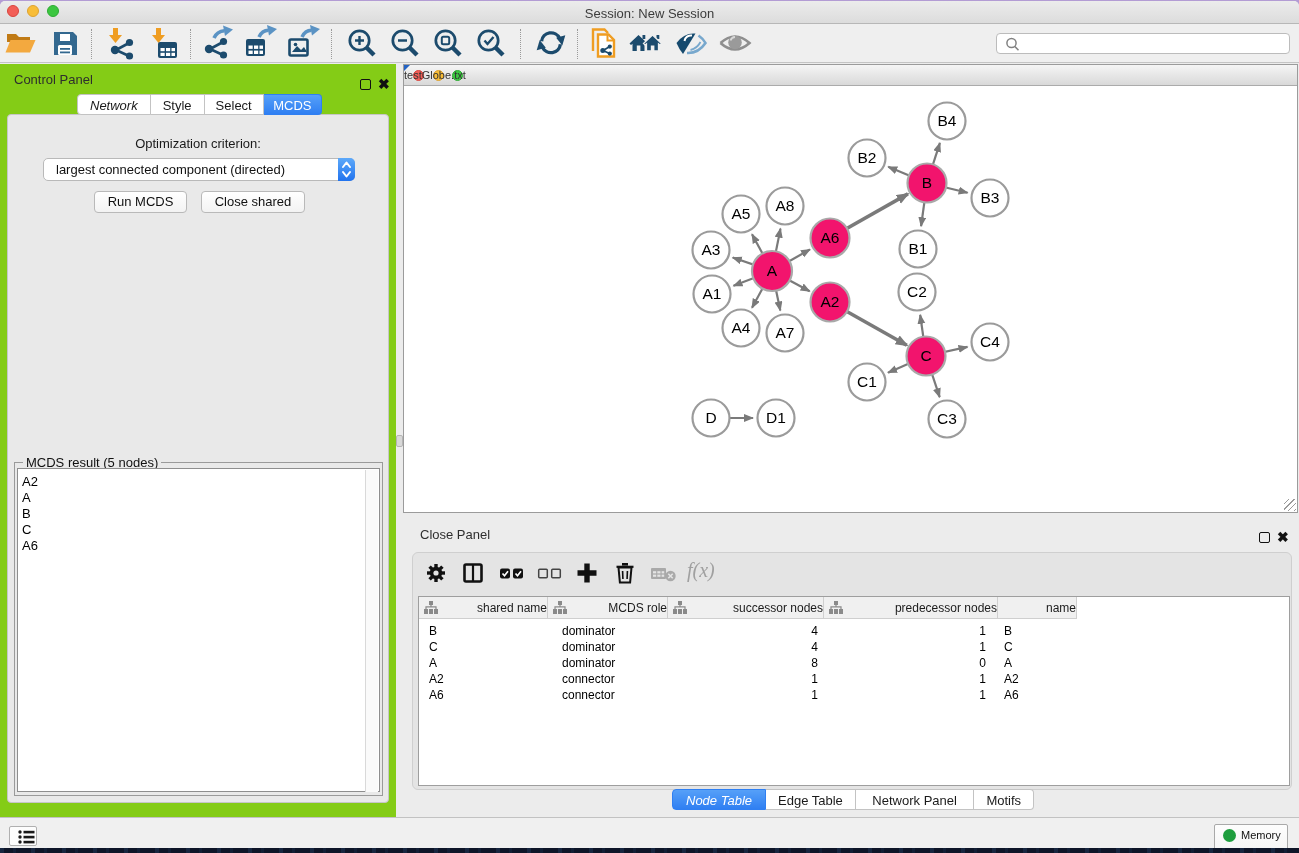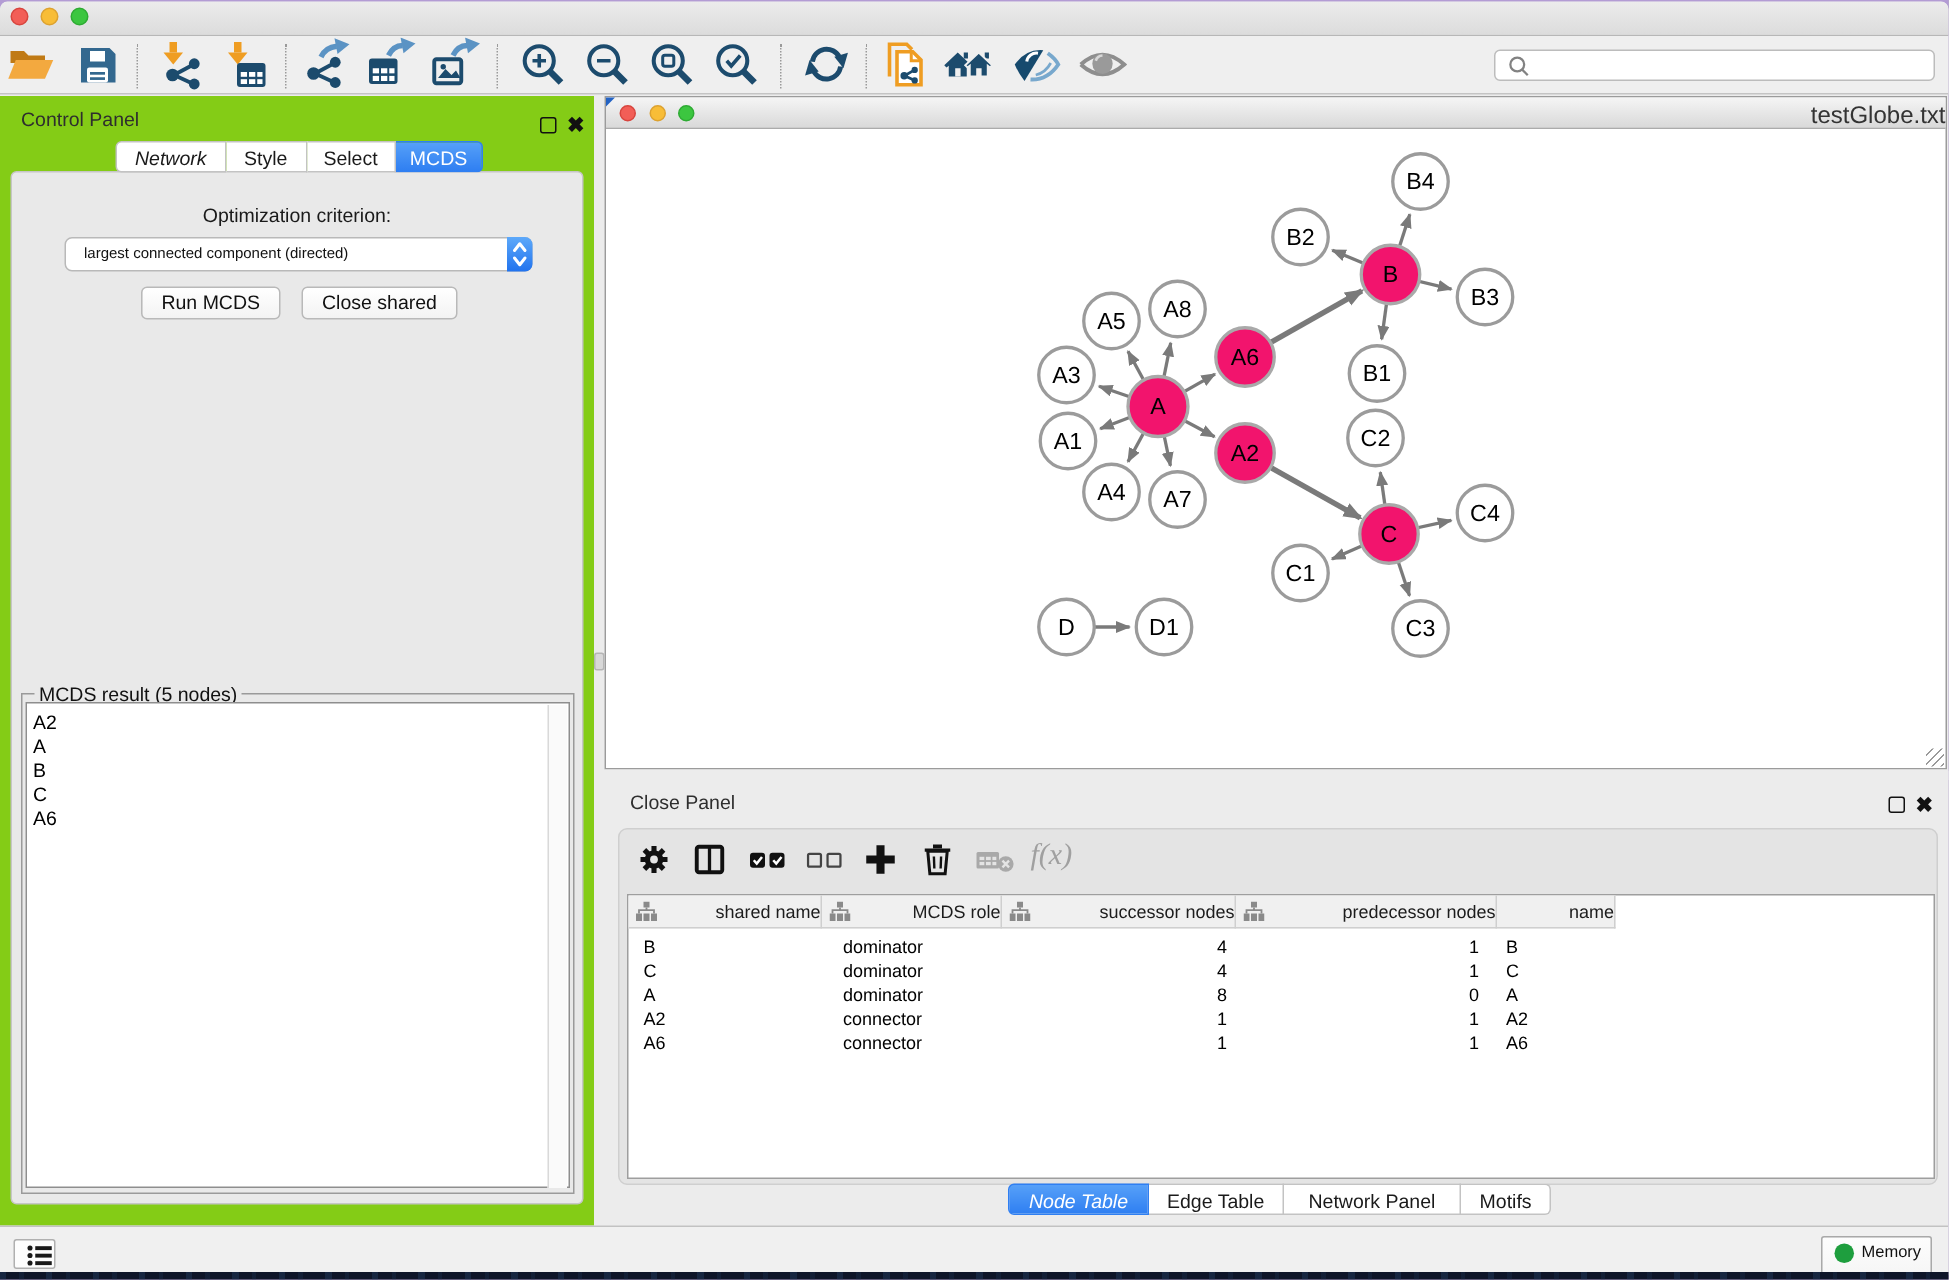--- a/index.html
+++ b/index.html
@@ -37,42 +37,42 @@
 #cpanel .box { position:absolute; left:7px; top:50px; width:382px; height:689px;
   border:1px solid #c6c6c6; border-radius:4px; background:#e9e9e9; }
 .tabs { position:absolute; display:flex; }
 .tab { height:21px; line-height:21px; background:#fff; border:1px solid #c3c3c3; border-left:none;
   font-size:13px; color:#1a1a1a; text-align:center; padding:0 14px; }
 .tab.first { border-left:1px solid #c3c3c3; border-radius:4px 0 0 4px;font-style:italic; }
 .tab.last { border-radius:0 4px 4px 0; }
 .tab.sel { background:linear-gradient(#56a0f8,#2f7ff2); color:#fff; border-color:#2f7ff2; }
 #optlabel { position:absolute; left:0; width:396px; top:72px; text-align:center; font-size:13px; color:#1a1a1a;}
 #combo { position:absolute; left:43px; top:94px; width:312px; height:23px; background:#fff;
-  border:1px solid #b9b9b9; border-radius:5px; font-size:10px; color:#111; line-height:21px; padding-left:12px;}
+  border:1px solid #b9b9b9; border-radius:5px; font-size:13px; color:#111; line-height:21px; padding-left:12px;}
 #combo .step { position:absolute; right:-1px; top:-1px; width:17px; height:23px; border-radius:0 5px 5px 0;
   background:linear-gradient(#5da9fa,#2173ee); }
 .btn { position:absolute; height:22px; background:linear-gradient(#ffffff,#f3f3f3); border:1px solid #b9b9b9; border-radius:4px;
   font-size:13px; color:#111; text-align:center; line-height:20px; }
 
 #fieldset { position:absolute; left:14px; top:391px; width:369px; height:341px; }
 #fieldset .bord { position:absolute; left:0; top:7px; width:100%; height:334px; border:1px solid #9a9a9a; }
 #fieldset .leg { position:absolute; left:9px; top:0px; background:#e9e9e9; padding:0 3px; font-size:13px; color:#111; }
 #mlist { position:absolute; left:3px; top:13px; width:363px; height:324px; background:#fff; border:1px solid #8e8e8e;
   font-size:13px; color:#000; }
 #mlist div { padding-left:4px; height:16px; line-height:16px; }
 #mlist .sb { position:absolute; right:1px; top:1px; width:13px; height:322px; background:#fafafa; border-left:1px solid #d9d9d9; padding:0;}
 
 #hbar { position:absolute; left:404px; top:513px; width:895px; height:6px; background:#fafafa; }
 #vgrip { position:absolute; left:396px; top:434px; width:7px; height:12px; background:#d8d8d8; border:1px solid #b5b5b5; border-radius:2px;}
 
 #netwin { position:absolute; left:403px; top:63px; width:895px; height:449px; background:#fff;
   border:1px solid #9b9b9b; }
 #nettitle { position:absolute; left:0; top:0; width:100%; height:21px;
   background:linear-gradient(#f5f5f5,#d9d9d9); border-bottom:1px solid #ababab; }
-#nettitle .title { position:absolute; left:0; right:0; top:4px; text-align:right; font-size:16px; color:#333; }
+#nettitle .title { position:absolute; left:0; right:0; top:4px; text-align:left; font-size:11px; color:#333; }
 #graph { position:absolute; left:0; top:21.5px; }
 #grip { position:absolute; right:1px; bottom:1px; width:12px; height:12px;
   background:repeating-linear-gradient(135deg, transparent 0 3px, #9a9a9a 3px 4px); }
 
 #tpanel { position:absolute; left:403px; top:512px; width:896px; height:305px; background:#ececec; }
 #tpanel .hdr { position:absolute; left:17px; top:14px; font-size:13px; color:#2e2e2e; }
 #tpbox { position:absolute; left:9px; top:39px; width:880px; height:238px; background:#e4e4e4;
   border:1px solid #cfcfcf; border-radius:6px; }
 #tptools { position:absolute; left:0; top:0; width:100%; height:40px; }
 #tptools svg { position:absolute; }
@@ -96,20 +96,21 @@
 </style>
 </head>
 <body>
 <div id="desktop"></div>
 <div id="app">
 <div id="win">
   <div id="titlebar">
     <div class="tl r" style="left:7px"></div>
     <div class="tl y" style="left:27px"></div>
     <div class="tl g" style="left:47px"></div>
+    <div class="title">Session: New Session</div>
   </div>
   <div id="toolbar">
     <svg style="left:2px" width="36" height="36" viewBox="0 0 36 36">
       <path d="M5,9 h9 l3,3 h11 v5 h-23 z" fill="#c07a15"></path>
       <path d="M3.5,27.5 L8.5,15 h25 L28,27.5 z" fill="#f3a93f"></path>
     </svg>
     <svg style="left:47px" width="36" height="36" viewBox="0 0 36 36">
       <path d="M7,7 h19 l4,4 v19 h-23 z" fill="#33688f"></path>
       <rect x="13" y="9" width="10" height="7" fill="#fff"></rect>
       <rect x="11" y="20" width="14" height="10" rx="1.5" fill="#fff"></rect>

